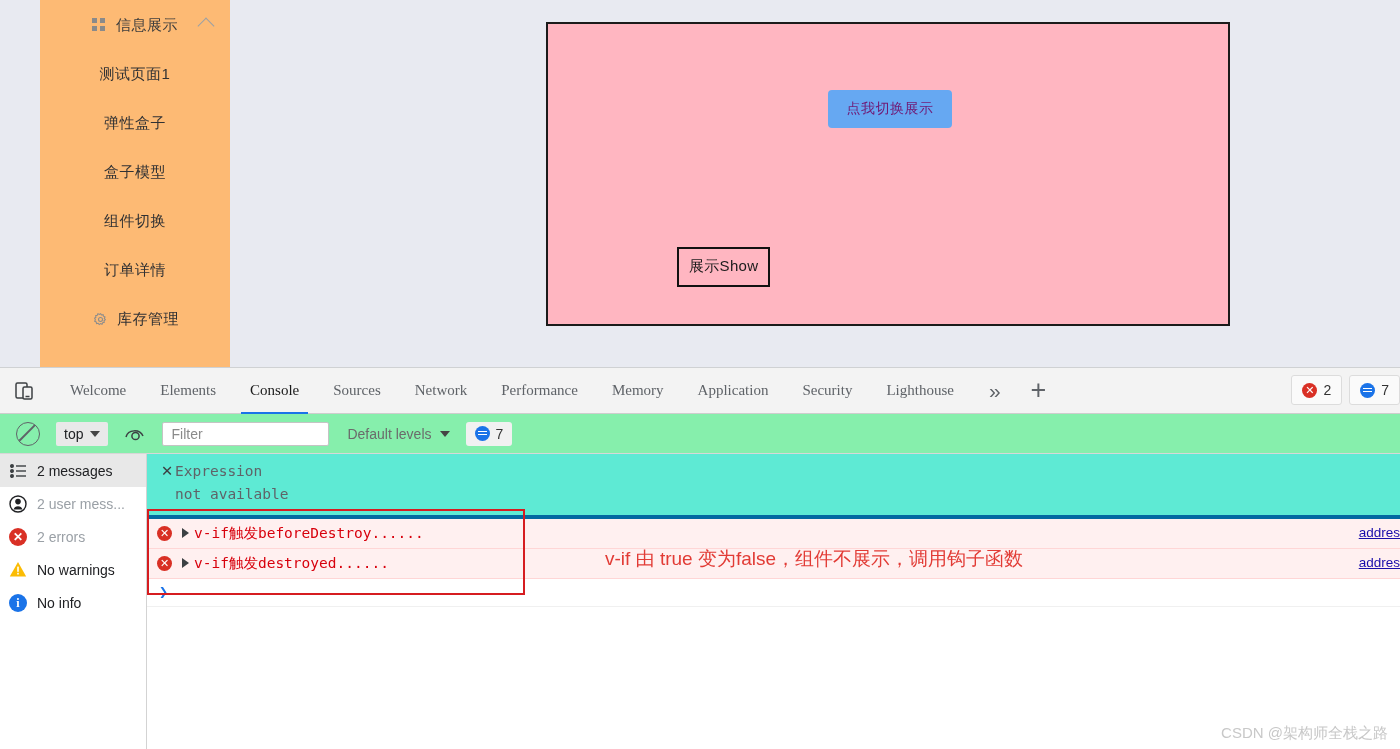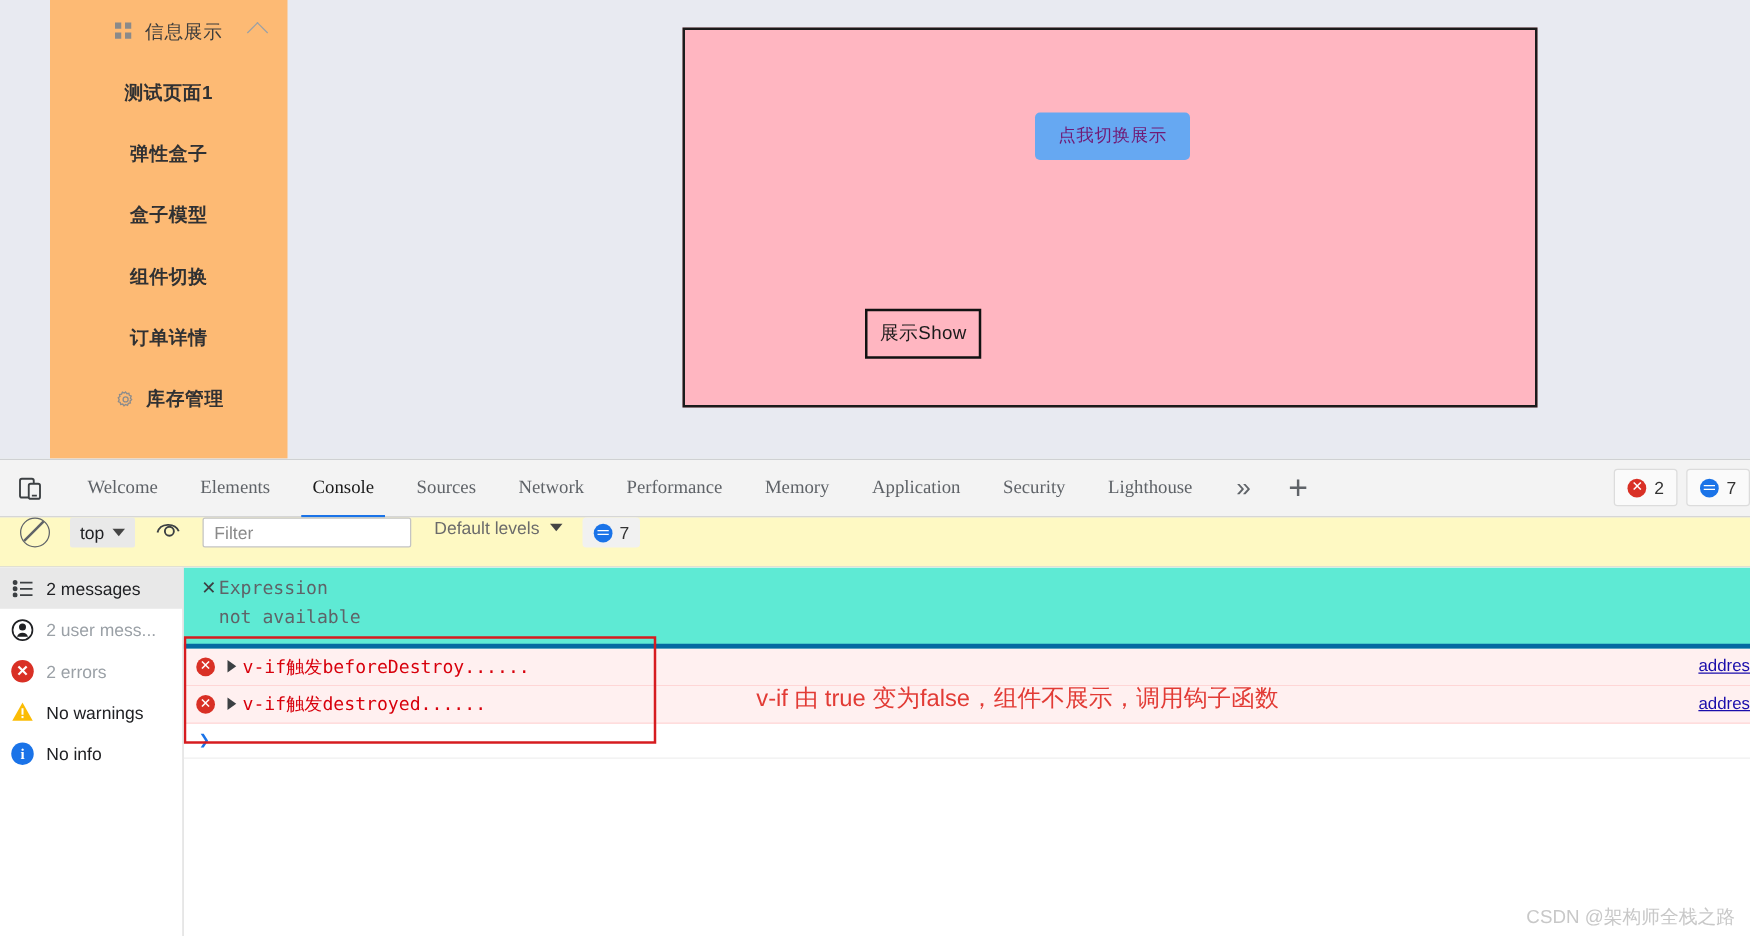--- a/index.html
+++ b/index.html
@@ -96,21 +96,21 @@
     justify-content: flex-start;
     padding-left: 53px;
   }
   .gear-icon {
     width: 15px; height: 15px;
     margin-right: 9px;
     position: relative;
     flex: none;
   }
   .gear-icon svg { display: block; }
-  .side-item-label { white-space: nowrap; font-weight: bold; }
+  .side-item-label { white-space: nowrap; }
 
   
   .demo-box {
     position: absolute;
     left: 546px;
     top: 22px;
     width: 684px;
     height: 304px;
     background: #ffb6c1;
     border: 2px solid #1b1b1b;
@@ -126,21 +126,21 @@
     color: #701a75;
     border: none;
     border-radius: 4px;
     font-size: 14px;
     font-family: "Liberation Sans", sans-serif;
     cursor: pointer;
     letter-spacing: .5px;
   }
   .show-box {
     position: absolute;
-    left: 144px;
+    left: 129px;
     top: 223px;
     padding: 8px 10px 9px;
     border: 2px solid #111111;
     background: #ffb6c1;
     font-size: 15px;
     color: #1b1b1b;
     letter-spacing: .3px;
   }
 
   
@@ -260,22 +260,22 @@
     width: 9px; height: 1.4px;
     background: #fff;
     box-shadow: 0 3px 0 #fff;
   }
 
   
   .dt-toolbar {
     position: relative;
     height: 40px;
     display: flex;
-    align-items: flex-start;
-    background: #fef9c3;
+    align-items: center;
+    background: #86efac;
     border-bottom: 1px solid #d7d7d7;
     box-sizing: border-box;
   }
   .tb-clear {
     width: 22px; height: 22px;
     margin-left: 16px;
     border-radius: 50%;
     border: 1.6px solid #5f6368;
     position: relative;
     cursor: pointer;

